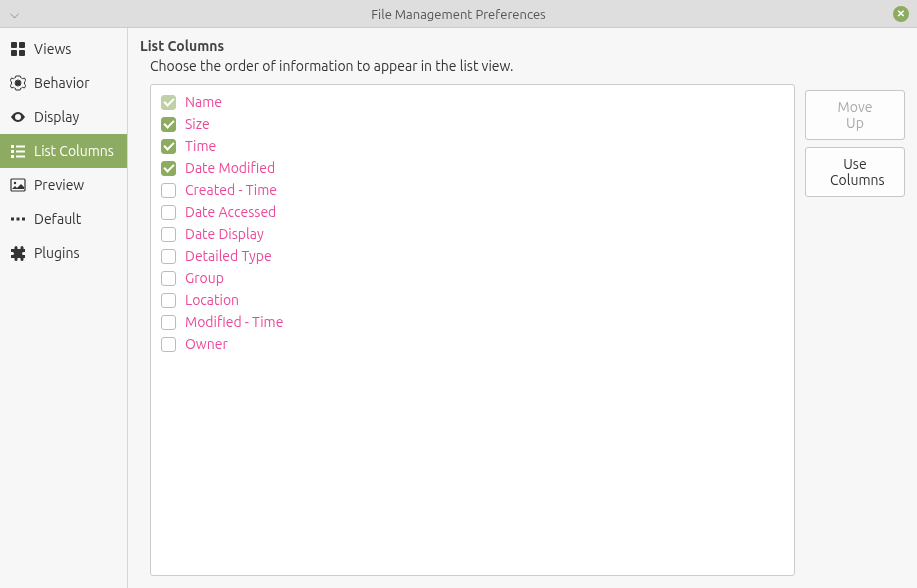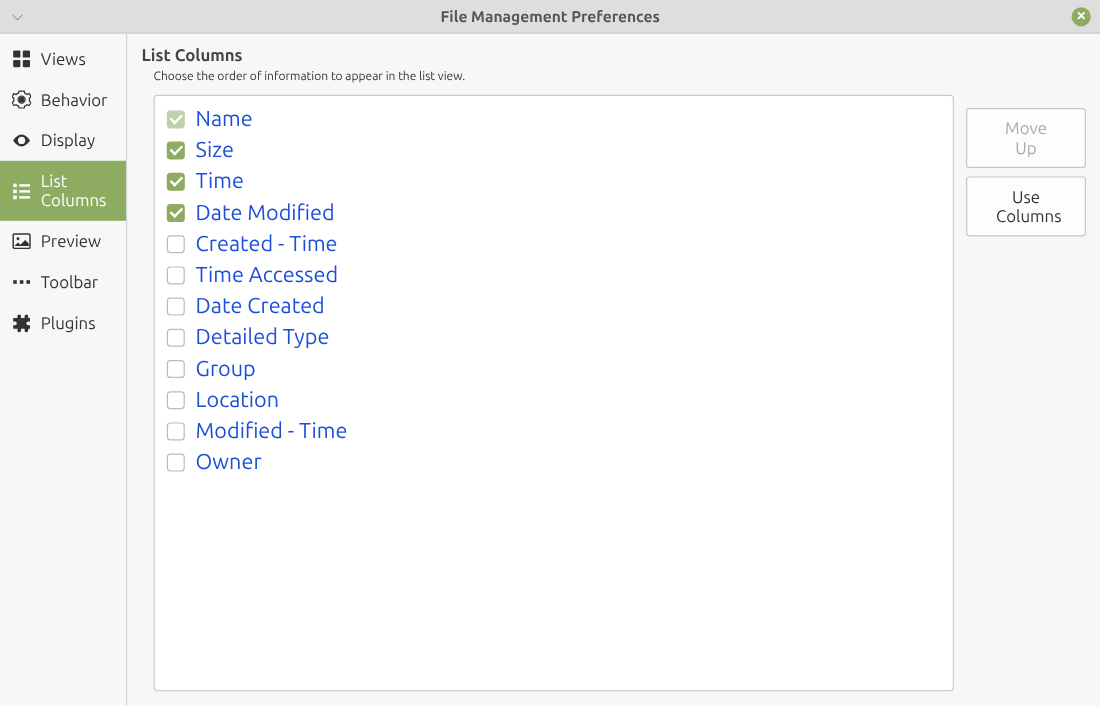--- a/index.html
+++ b/index.html
@@ -22,21 +22,21 @@
       display: flex;
       align-items: center;
       position: relative;
       border-bottom: 1px solid #ccc;
     }
     .titlebar-title {
       position: absolute;
       left: 0;
       right: 0;
       text-align: center;
-      font-weight: bold;
+      font-weight: normal;
       font-size: 13px;
       color: #555;
     }
     .titlebar-chevron {
       position: absolute;
       left: 10px;
       color: #777;
       font-size: 12px;
       cursor: default;
     }
@@ -57,21 +57,21 @@
       color: white;
       font-size: 10px;
       font-weight: bold;
       line-height: 1;
     }
     .main {
       display: flex;
       height: 560px;
     }
     .sidebar {
-      width: 106px;
+      width: 128px;
       background: #f7f7f7;
       border-right: 1px solid #d6d6d6;
       padding-top: 4px;
     }
     .sidebar-item {
       display: flex;
       align-items: center;
       padding: 9px 10px;
       cursor: pointer;
       color: #333;
@@ -104,21 +104,21 @@
       display: flex;
       flex-direction: column;
     }
     .section-title {
       font-weight: bold;
       font-size: 14px;
       color: #444;
       margin-bottom: 4px;
     }
     .section-desc {
-      font-size: 10px;
+      font-size: 14px;
       color: #333;
       margin-bottom: 10px;
       margin-left: 10px;
     }
     .listbox {
       flex: 1;
       margin-left: 10px;
       background: #fff;
       border: 1px solid #ccc;
       border-radius: 3px;
@@ -153,22 +153,22 @@
     .checkbox.checked::after {
       content: '';
       width: 4px;
       height: 8px;
       border: solid white;
       border-width: 0 2px 2px 0;
       transform: rotate(45deg);
       margin-top: -2px;
     }
     .row-label {
-      font-size: 18px;
-      color: #1d4ed8;
+      font-size: 14px;
+      color: #ec4899;
     }
     .button-col {
       display: flex;
       flex-direction: column;
       gap: 7px;
       width: 100px;
       margin-top: 52px;
     }
     .btn {
       padding: 8px 24px;
@@ -255,21 +255,21 @@
     </div>
 
     <div class="sidebar-item">
       <span class="sidebar-icon">
         <svg viewBox="0 0 16 16" fill="currentColor">
             <rect x="1" y="6.5" width="3" height="3"></rect>
             <rect x="6.5" y="6.5" width="3" height="3"></rect>
             <rect x="12" y="6.5" width="3" height="3"></rect>
           </svg>
       </span>
-      <span>Toolbar</span>
+      <span>Default</span>
     </div>
 
     <div class="sidebar-item">
       <span class="sidebar-icon">
         <svg viewBox="0 0 16 16" fill="currentColor">
             <path d="M6 1a1.5 1.5 0 011.5 1.5V4h3V2.5a1.5 1.5 0 113 0V4H15v3h-1.5a1.5 1.5 0 100 3H15v3h-1.5v1.5a1.5 1.5 0 11-3 0V13h-3v1.5a1.5 1.5 0 11-3 0V13H1v-3h1.5a1.5 1.5 0 100-3H1V4h3.5V2.5A1.5 1.5 0 016 1z"></path>
           </svg>
       </span>
       <span>Plugins</span>
     </div>
@@ -296,25 +296,25 @@
           <div class="row">
             <span class="checkbox checked"></span>
             <span class="row-label">Date Modified</span>
           </div>
           <div class="row">
             <span class="checkbox"></span>
             <span class="row-label">Created - Time</span>
           </div>
           <div class="row">
             <span class="checkbox"></span>
-            <span class="row-label">Time Accessed</span>
-          </div>
-          <div class="row">
-            <span class="checkbox"></span>
-            <span class="row-label">Date Created</span>
+            <span class="row-label">Date Accessed</span>
+          </div>
+          <div class="row">
+            <span class="checkbox"></span>
+            <span class="row-label">Date Display</span>
           </div>
           <div class="row">
             <span class="checkbox"></span>
             <span class="row-label">Detailed Type</span>
           </div>
           <div class="row">
             <span class="checkbox"></span>
             <span class="row-label">Group</span>
           </div>
           <div class="row">

